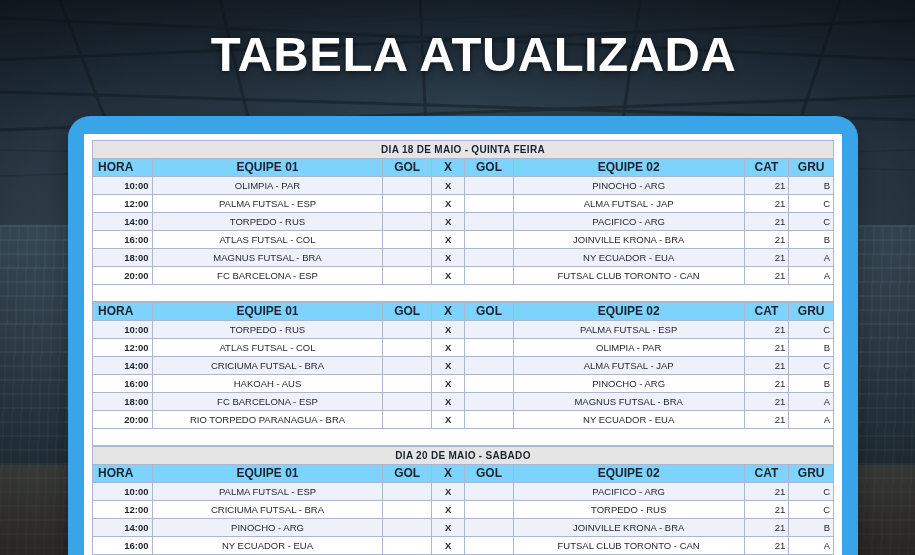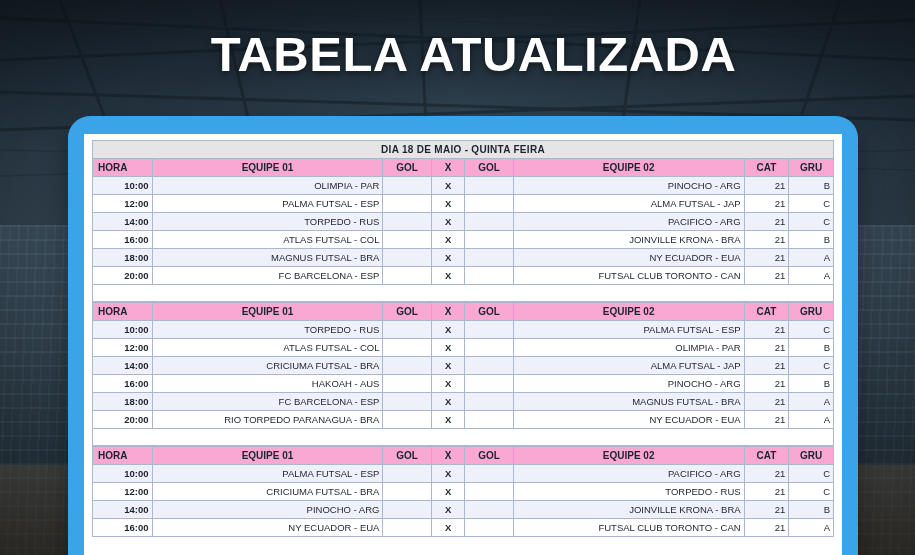--- a/index.html
+++ b/index.html
@@ -94,29 +94,29 @@
     font-weight: bold;
     font-size: 10px;
     letter-spacing: 0.3px;
     background: #e5e5e5;
     border-left: 1px solid #a9b7d0;
     border-right: 1px solid #a9b7d0;
     padding: 3px 0;
   }
   .hdr th {
     font-weight: bold;
-    font-size: 10px;
+    font-size: 12px;
     text-align: center;
-    background: #f9a8d4;
+    background: #7dd3fc;
   }
   .hdr th.left { text-align: left; padding-left: 5px; }
   tbody.rows tr:nth-child(odd) td { background: #eef1fa; }
   tbody.rows tr:nth-child(even) td { background: #ffffff; }
   td.hora { text-align: right; padding-left: 5px; font-weight: bold; }
-  td.team { text-align: right; }
+  td.team { text-align: center; }
   td.gol  { text-align: center; }
   td.x    { text-align: center; font-weight: bold; }
   td.cat, td.gru { text-align: right; }
   .spacer td { border: none; height: 7px; background: #fff; }
 
   col.c-hora { width: 8%; }
   col.c-eq1  { width: 31%; }
   col.c-gol1 { width: 6.5%; }
   col.c-x    { width: 4.5%; }
   col.c-gol2 { width: 6.5%; }
@@ -349,20 +349,23 @@
         <col class="c-hora">
           <col class="c-eq1">
           <col class="c-gol1">
           <col class="c-x">
           <col class="c-gol2">
           <col class="c-eq2">
           <col class="c-cat">
           <col class="c-gru">
       </colgroup>
       <tbody>
+        <tr class="daybar">
+          <td colspan="8">DIA 20 DE MAIO - SABADO</td>
+        </tr>
         <tr class="hdr">
           <th class="left">HORA</th>
           <th>EQUIPE 01</th>
           <th>GOL</th>
           <th>X</th>
           <th>GOL</th>
           <th>EQUIPE 02</th>
           <th>CAT</th>
           <th>GRU</th>
         </tr>

